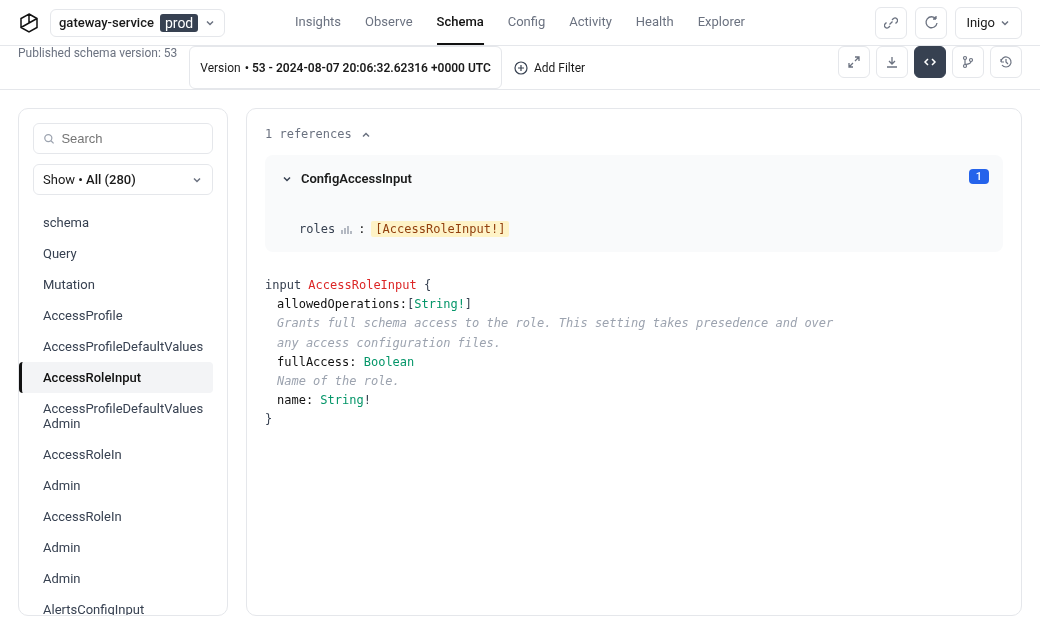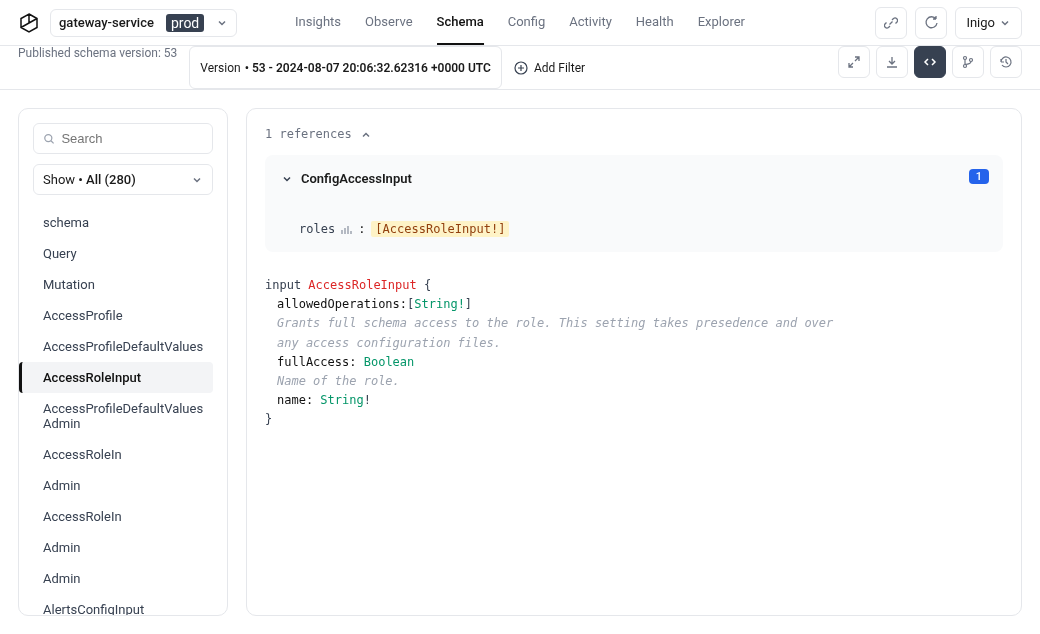--- a/index.html
+++ b/index.html
@@ -1,20 +1,20 @@
 <!DOCTYPE html>
 <html><head>
   <meta charset="utf-8">
   <style>
     * { box-sizing: border-box; margin: 0; padding: 0; }
     body { font-family: -apple-system, BlinkMacSystemFont, "Segoe UI", Roboto, sans-serif; font-size: 13px; color: #1a1a1a; background: #fff; width: 1040px; height: 634px; overflow: hidden; }
     
     .topbar { display: flex; align-items: center; height: 46px; padding: 0 18px; border-bottom: 1px solid #e5e7eb; }
     .logo { width: 22px; height: 22px; margin-right: 10px; display: flex; align-items: center; justify-content: center; }
-    .service-selector { display: flex; align-items: center; gap: 12px; border: 1px solid #e5e7eb; border-radius: 6px; padding: 4px 8px; cursor: pointer; }
+    .service-selector { display: flex; align-items: center; gap: 6px; border: 1px solid #e5e7eb; border-radius: 6px; padding: 4px 8px; cursor: pointer; }
     .service-name { font-weight: 500; }
     .badge-prod { background: #374151; color: #fff; font-size: 14px; padding: 1px 5px; border-radius: 3px; }
     .nav-tabs { display: flex; gap: 24px; margin-left: auto; margin-right: auto; position: absolute; left: 50%; transform: translateX(-50%); }
     .nav-tab { color: #6b7280; cursor: pointer; padding: 14px 0; border-bottom: 2px solid transparent; }
     .nav-tab.active { color: #111; border-bottom-color: #111; font-weight: 500; }
     .topbar-right { display: flex; gap: 8px; margin-left: auto; }
     .icon-btn { width: 32px; height: 32px; border: 1px solid #e5e7eb; border-radius: 6px; display: flex; align-items: center; justify-content: center; cursor: pointer; background: #fff; }
     .user-btn { display: flex; align-items: center; gap: 4px; border: 1px solid #e5e7eb; border-radius: 6px; padding: 6px 10px; cursor: pointer; }
     
     .subbar { display: flex; height: 44px; padding: 0 18px; border-bottom: 1px solid #e5e7eb; gap: 12px; }

